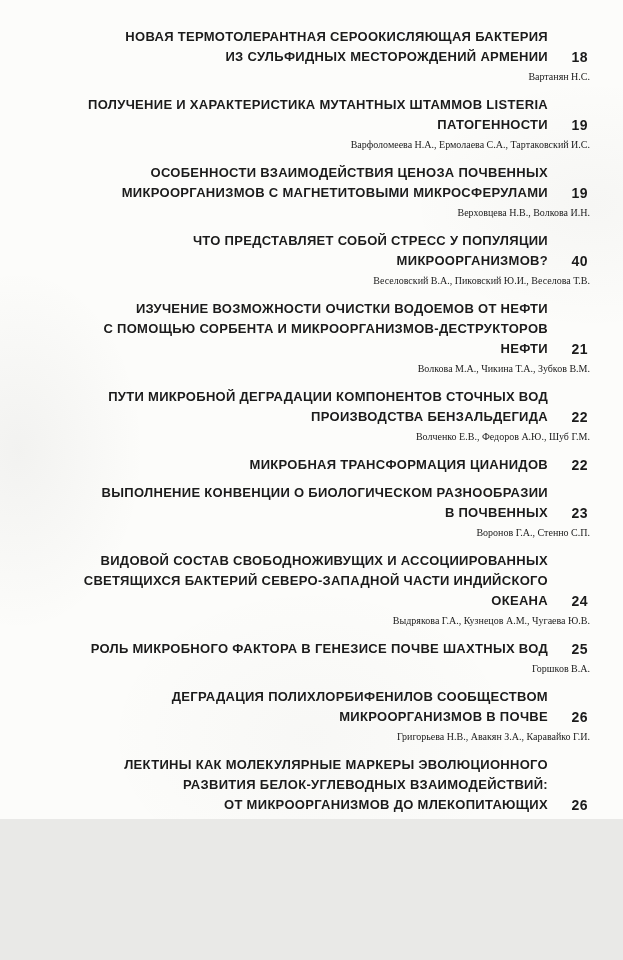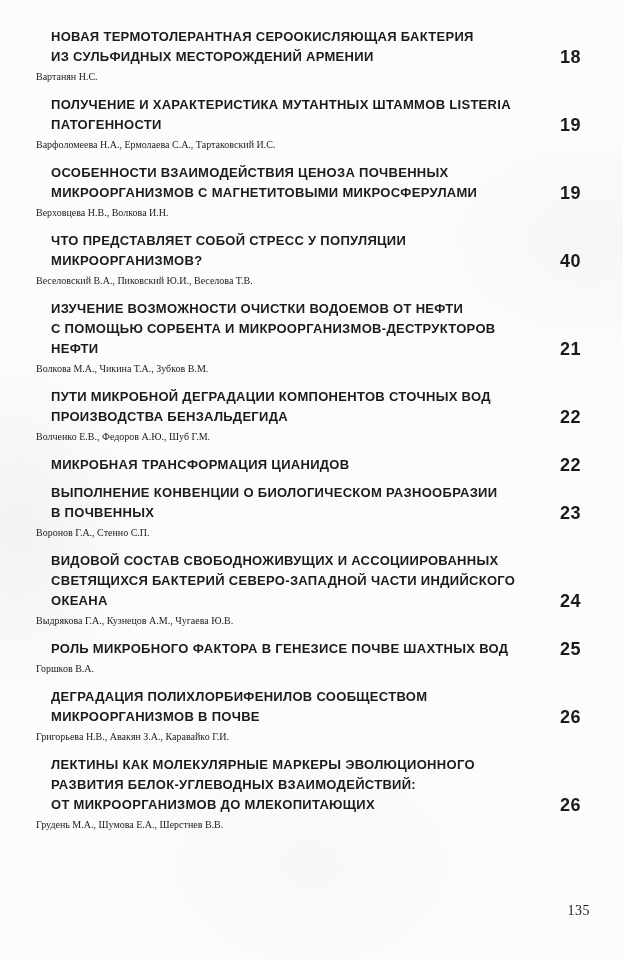--- a/index.html
+++ b/index.html
@@ -3,29 +3,30 @@
 <meta charset="utf-8">
 <style>
   html, body {
     margin: 0;
     padding: 0;
     background: #e9e9e7;
   }
   .page {
     position: relative;
     width: 623px;
-    height: 960px;
+    height: 819px;
     margin: 0 auto;
     overflow: hidden;
     color: #1b1b1b;
     background:
       radial-gradient(ellipse 180px 260px at 3% 55%, rgba(60,60,60,0.05), transparent 70%),
       radial-gradient(ellipse 260px 180px at 95% 25%, rgba(60,60,60,0.03), transparent 70%),
       radial-gradient(ellipse 300px 220px at 50% 90%, rgba(60,60,60,0.025), transparent 70%),
       #fcfcfa;
+    text-align: right;
   }
   .toc {
     position: absolute;
     top: 27px;
     left: 36px;
     right: 33px;
   }
   .toc-entry {
     margin-bottom: 8px;
   }
@@ -37,25 +38,25 @@
     font-weight: 700;
     font-size: 13px;
     line-height: 20px;
     letter-spacing: 0.3px;
     padding-left: 15px;
     padding-right: 42px;
     white-space: nowrap;
   }
   .page-num {
     position: absolute;
-    right: 9px;
+    right: 2px;
     bottom: 0;
     font-family: "Liberation Sans", "DejaVu Sans", sans-serif;
     font-weight: 700;
-    font-size: 18px;
+    font-size: 14px;
     line-height: 20px;
     letter-spacing: 0.5px;
   }
   .author-line {
     font-family: "Liberation Serif", "DejaVu Serif", serif;
     font-weight: 400;
     font-size: 10px;
     line-height: 20px;
   }
   .folio {

